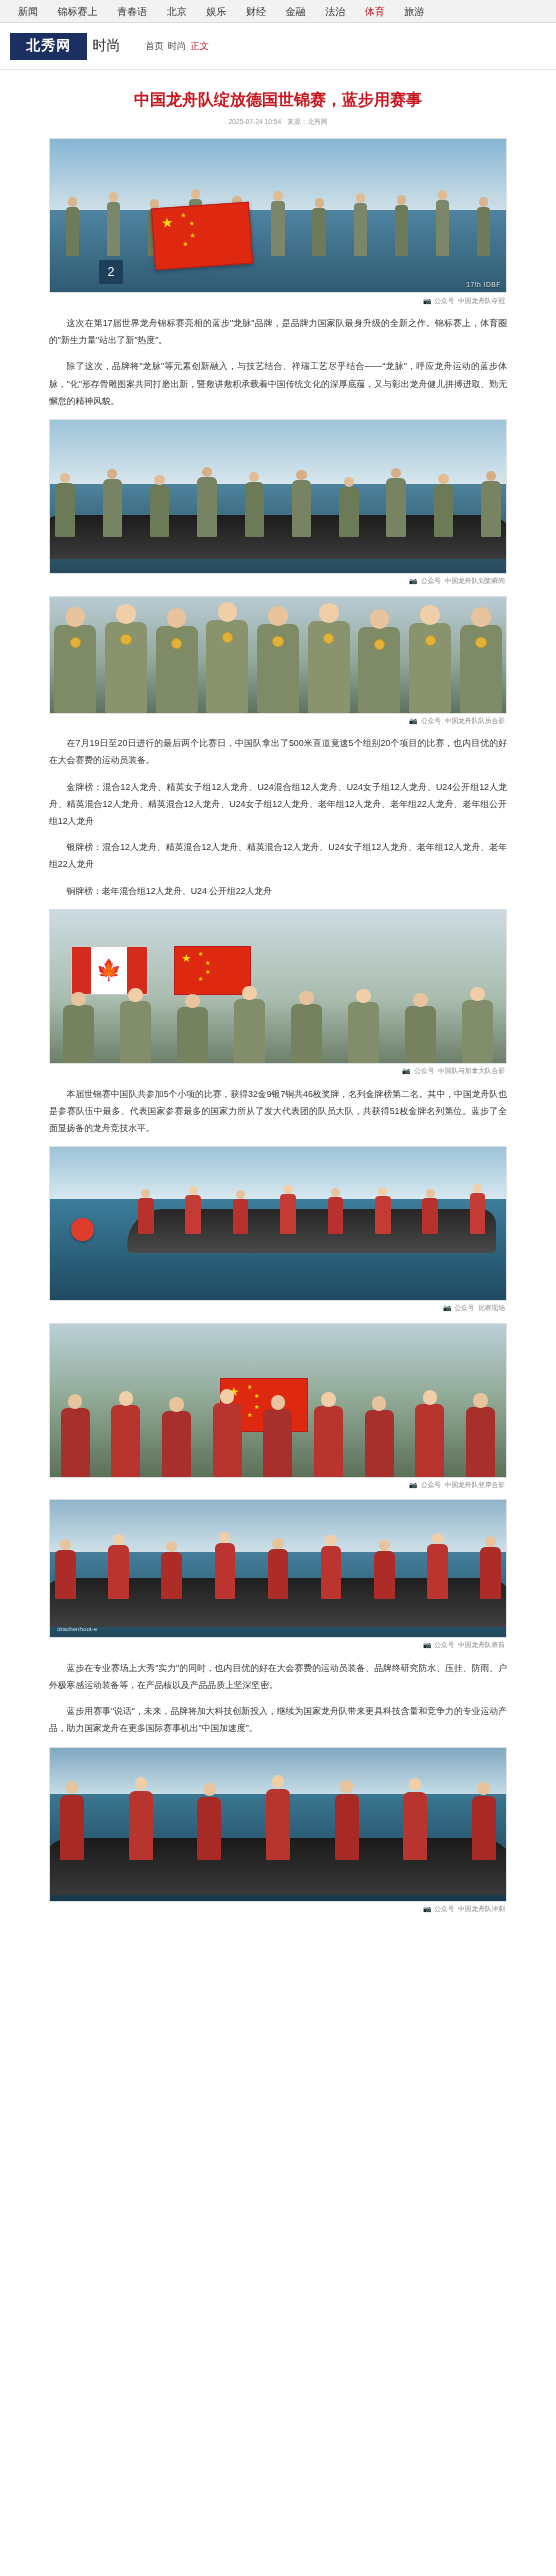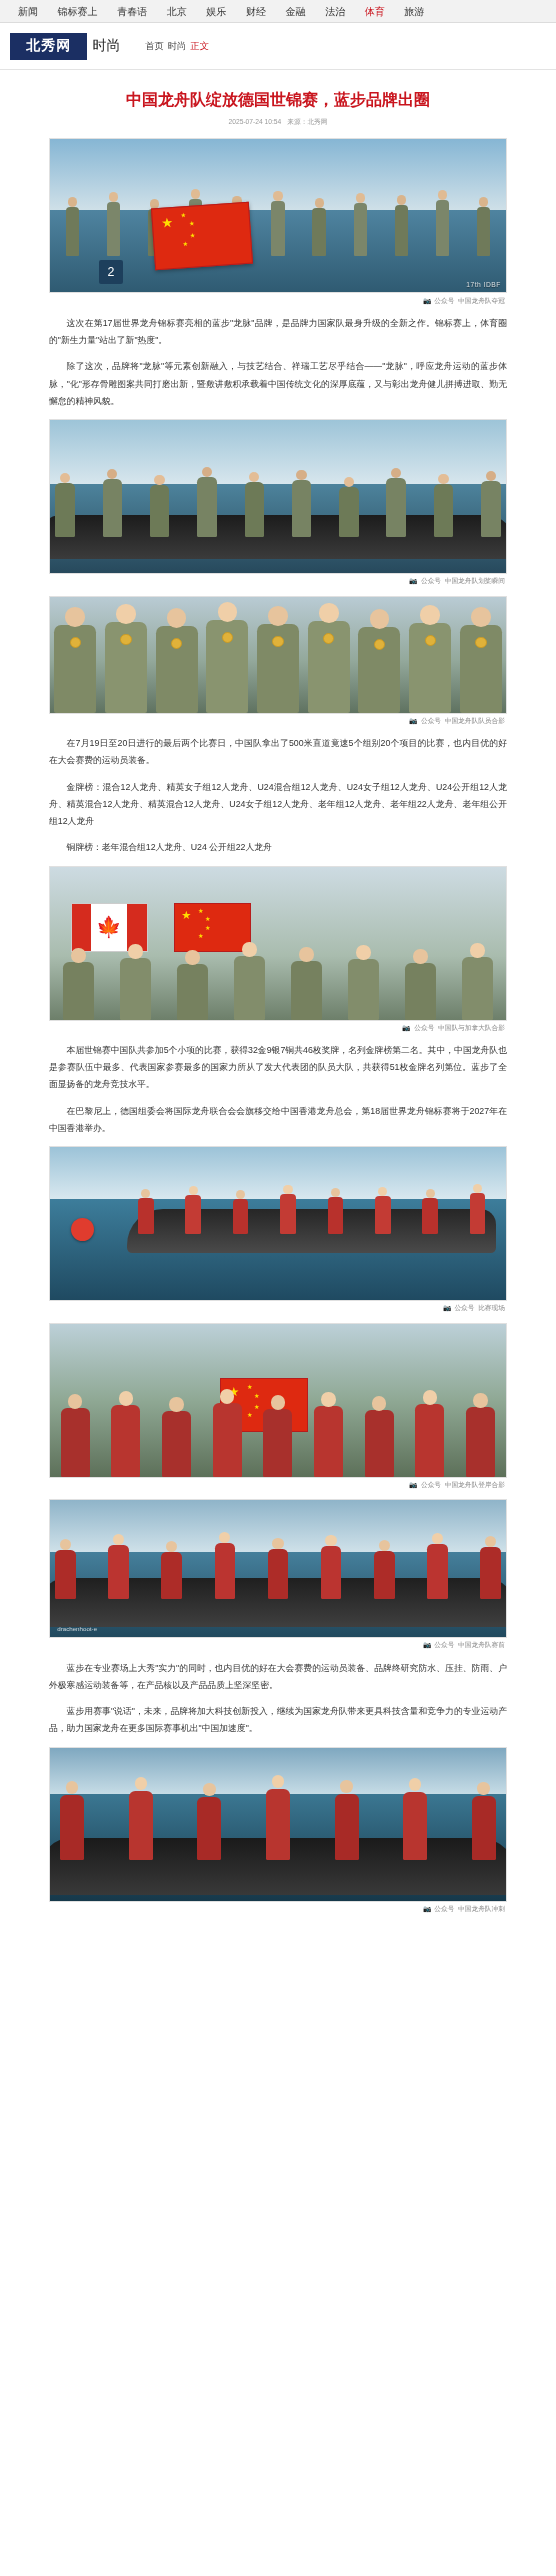--- a/index.html
+++ b/index.html
@@ -182,21 +182,21 @@
   </div>
   <div class="headernav">
     <div class="headernav-item">首页</div>
     <div class="headernav-item">时尚</div>
     <div class="headernav-item active">正文</div>
   </div>
 </div>
 
 <div class="article">
 
-  <h1 class="article-title">中国龙舟队绽放德国世锦赛，蓝步品牌出圈</h1>
+  <h1 class="article-title">中国龙舟队绽放德国世锦赛，蓝步用赛事</h1>
 
   <div class="article-meta">
     <span>2025-07-24 10:54</span>
     <span>来源：北秀网</span>
   </div>
 
 
   <div class="figure">
     <div class="ph" style="height:155px;background:linear-gradient(#9fc3da 0%,#bcd6e4 45%,#6f9ab0 46%,#4d7f99 100%);">
       <div style="position:absolute;left:0;right:0;top:0;height:46%;background:linear-gradient(#86b6d4,#cfe0e8);"></div>
@@ -346,20 +346,21 @@
       </div>
       <div class="wm"></div>
     </div>
     <div class="caption">
       <span class="cam">📷</span><span>公众号</span>&nbsp;&nbsp;<span>中国龙舟队队员合影</span>
     </div>
   </div>
 
   <p class="para">在7月19日至20日进行的最后两个比赛日，中国队拿出了500米直道竟速5个组别20个项目的比赛，也内目优的好在大会赛费的运动员装备。</p>
   <p class="para">金牌榜：混合12人龙舟、精英女子组12人龙舟、U24混合组12人龙舟、U24女子组12人龙舟、U24公开组12人龙舟、精英混合12人龙舟、精英混合12人龙舟、U24女子组12人龙舟、老年组12人龙舟、老年组22人龙舟、老年组公开组12人龙舟</p>
+  <p class="para">银牌榜：混合12人龙舟、精英混合12人龙舟、精英混合12人龙舟、U24女子组12人龙舟、老年组12人龙舟、老年组22人龙舟</p>
   <p class="para">铜牌榜：老年混合组12人龙舟、U24 公开组22人龙舟</p>
 
   <div class="figure">
     <div class="ph" style="height:155px;">
       <div style="position:absolute;left:0;right:0;top:0;bottom:0;background:linear-gradient(#cddbe2 0%,#a9bcae 58%,#6d7f6a 100%);"></div>
 
       <div style="position:absolute;left:20.6px;top:36px;width:77px;height:49px;background:#fff;border:0.5px solid #ccc;display:flex;">
         <div style="width:26%;background:#d52b1e;"></div>
         <div style="flex:1;display:flex;align-items:center;justify-content:center;color:#d52b1e;font-size:20.6px;line-height:1;">🍁</div>
         <div style="width:26%;background:#d52b1e;"></div>
@@ -399,21 +400,20 @@
           </div>
       </div>
       <div class="wm"></div>
     </div>
     <div class="caption">
       <span class="cam">📷</span><span>公众号</span>&nbsp;&nbsp;<span>中国队与加拿大队合影</span>
     </div>
   </div>
 
   <p class="para">本届世锦赛中国队共参加5个小项的比赛，获得32金9银7铜共46枚奖牌，名列金牌榜第二名。其中，中国龙舟队也是参赛队伍中最多、代表国家参赛最多的国家力所从了发大代表团的队员大队，共获得51枚金牌名列第位。蓝步了全面显扬备的龙舟竞技水平。</p>
-  <p class="para">在巴黎尼上，德国组委会将国际龙舟联合会会旗移交给中国香港龙舟总会，第18届世界龙舟锦标赛将于2027年在中国香港举办。</p>
 
   <div class="figure">
     <div class="ph" style="height:155px;">
       <div style="position:absolute;left:0;right:0;top:0;height:34%;background:linear-gradient(#9cc3d8,#d8e8ef);"></div>
       <div style="position:absolute;left:0;right:0;top:34%;bottom:0;background:linear-gradient(#3d7d9b,#1f4a61);"></div>
       <div style="position:absolute;left:20.6px;top:46%;width:23px;height:23px;border-radius:50%;background:#e03c2e;box-shadow:0 1px 2.6px rgba(0,0,0,.4);"></div>
       <div style="position:absolute;left:77px;right:10.3px;top:40%;height:44px;background:linear-gradient(#262626,#4a4a4a);border-radius:36px 15.5px 5.2px 5.2px;"></div>
       <div style="position:absolute;left:88px;right:20.6px;top:28%;height:44px;display:flex;align-items:flex-end;justify-content:space-between;">
         <div style="width:15.5px;height:36px;background:#b8312c;border-radius:4.1px 4.1px 1.5px 1.5px;position:relative;">
             <div style="position:absolute;top:-9.3px;left:3.1px;width:9.3px;height:9.3px;border-radius:50%;background:#e7c49d;"></div>

